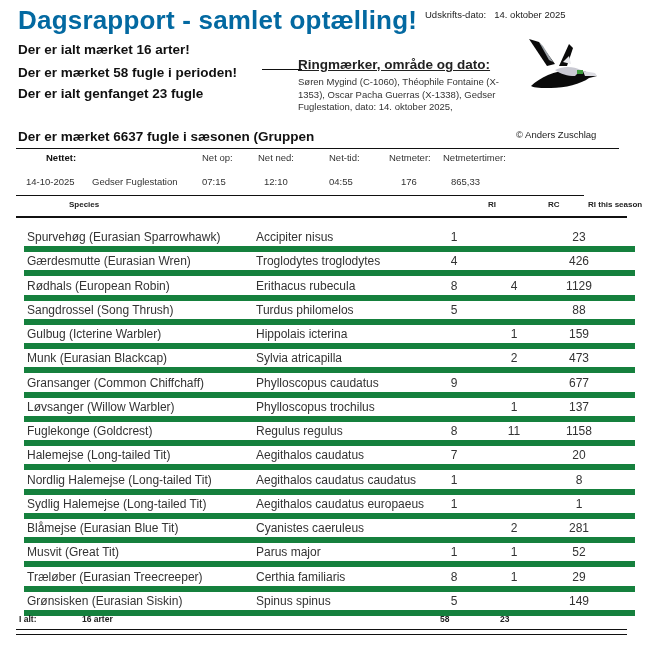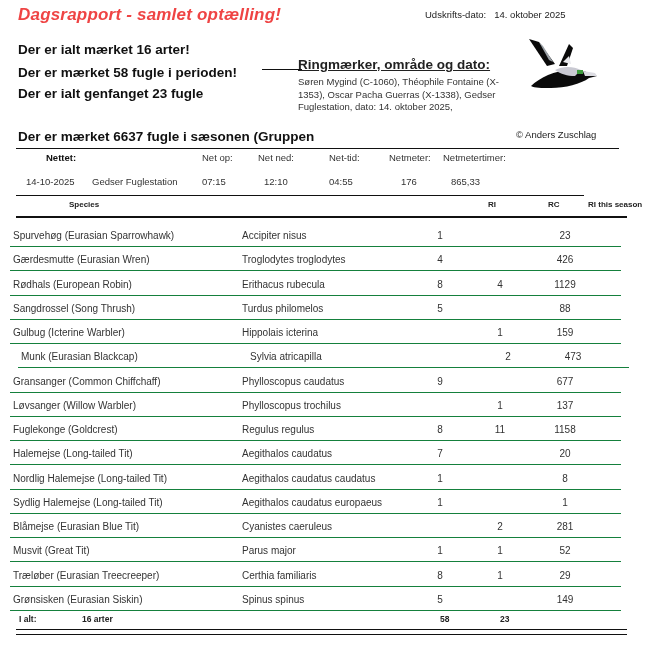--- a/index.html
+++ b/index.html
@@ -1,35 +1,35 @@
 <!DOCTYPE html>
 <html><head>
 <meta charset="utf-8">
 <style>
   html, body { margin: 0; padding: 0; background: #ffffff; }
   body { width: 647px; height: 660px; position: relative; overflow: hidden;
          font-family: "Liberation Sans", sans-serif; color: #111; }
   .abs { position: absolute; white-space: nowrap; }
-  .title { left: 18px; top: 5px; font-size: 17px; font-weight: bold; font-style: italic; letter-spacing: 0.2px; color: #ef4444; }
+  .title { left: 18px; top: 5px; font-size: 26px; font-weight: bold; letter-spacing: 0.2px; color: #0369a1; }
   .print-date { left: 425px; top: 9px; font-size: 9.5px; color: #222; }
   .print-date .val { margin-left: 8px; }
   .summary { left: 18px; font-size: 13.5px; font-weight: bold; color: #111; }
   .ring-line { left: 262px; top: 69px; width: 40px; border-top: 1px solid #111; }
   .ring-title { left: 298px; top: 57px; font-size: 13.5px; font-weight: bold; text-decoration: underline; color: #222; }
   .ring-body { left: 298px; top: 76px; font-size: 9.5px; line-height: 12.5px; color: #333; white-space: normal; width: 225px; }
   .duck { left: 525px; top: 36px; width: 76px; height: 58px; }
   .season { left: 18px; top: 129px; font-size: 13.5px; font-weight: bold; color: #111; }
   .copyright { left: 516px; top: 129px; font-size: 9.5px; color: #222; }
   .hr { position: absolute; left: 16px; border-top: 1px solid #111; }
   .hr.thick { border-top-width: 2px; }
   .net-h { top: 152px; font-size: 9.5px; color: #333; }
   .net-v { top: 176px; font-size: 9.5px; color: #333; }
   .bold { font-weight: bold; color: #111; margin-left: 28px; }
   .col-h { top: 200px; font-size: 8px; font-weight: bold; color: #222; padding-left: 48px; }
-  .row { position: absolute; left: 10px; width: 611px; height: 24px; border-bottom: 1px solid #15803d; font-size: 10px; color: #333; }
+  .row { position: absolute; left: 24px; width: 611px; height: 24px; border-bottom: 6px solid #15803d; font-size: 12px; color: #333; }
   .row span { position: absolute; top: 8px; white-space: nowrap; }
   .c-name { left: 3px; }
   .c-lat { left: 232px; }
   .c-ri { left: 420px; width: 20px; text-align: center; }
   .c-rc { left: 480px; width: 20px; text-align: center; }
   .c-season { left: 540px; width: 30px; text-align: center; }
   .total { position: absolute; left: 16px; top: 614px; width: 611px; font-size: 8.5px; font-weight: bold; color: #222; }
   .total span { position: absolute; white-space: nowrap; }
 </style>
 </head>
@@ -119,21 +119,21 @@
       <span class="c-rc"></span>
       <span class="c-season">88</span>
     </div>
     <div class="row" style="top: 319px;">
       <span class="c-name">Gulbug   (Icterine Warbler)</span>
       <span class="c-lat">Hippolais icterina</span>
       <span class="c-ri"></span>
       <span class="c-rc">1</span>
       <span class="c-season">159</span>
     </div>
-    <div class="row" style="top: 343.25px; margin-left: 8px;">
+    <div class="row" style="top: 343.25px;">
       <span class="c-name">Munk   (Eurasian Blackcap)</span>
       <span class="c-lat">Sylvia atricapilla</span>
       <span class="c-ri"></span>
       <span class="c-rc">2</span>
       <span class="c-season">473</span>
     </div>
     <div class="row" style="top: 367.5px;">
       <span class="c-name">Gransanger   (Common Chiffchaff)</span>
       <span class="c-lat">Phylloscopus caudatus</span>
       <span class="c-ri">9</span>

